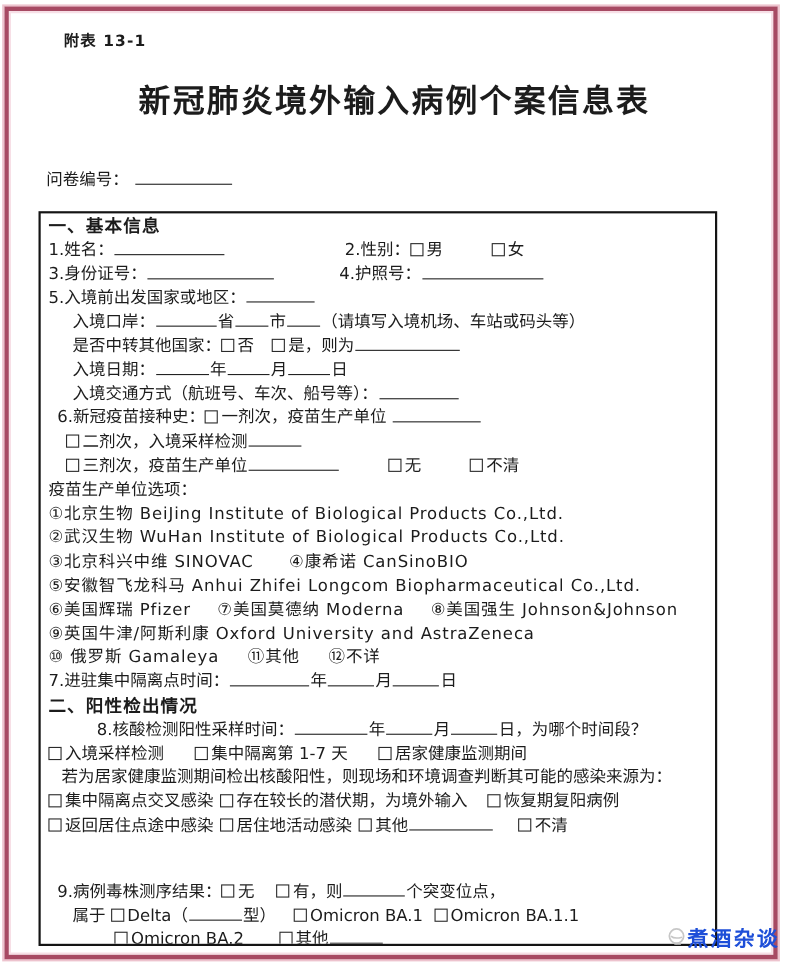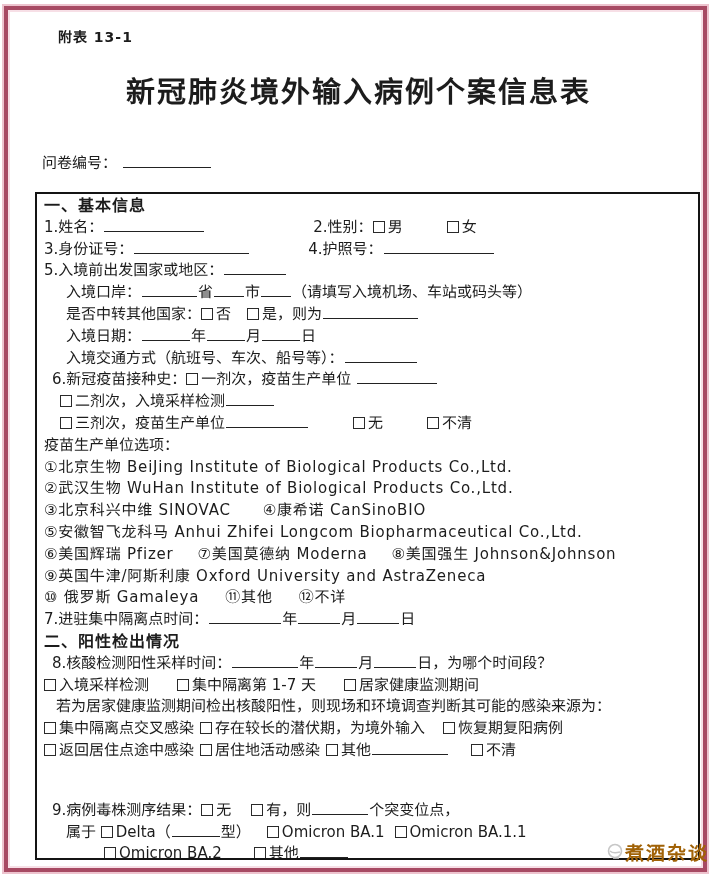--- a/index.html
+++ b/index.html
@@ -22,21 +22,21 @@
   }
   .title{
     position:absolute;left:0;top:68px;width:717px;
     text-align:center;font-size:29px;font-weight:bold;letter-spacing:2px;
   }
   .qrow{
     position:absolute;left:42px;top:151px;font-size:15px;
   }
   .qrow .blank{width:88px;}
   .formbox{
-    position:absolute;left:35px;top:192px;width:665px;height:668px;
+    position:absolute;left:35px;top:192px;width:617px;height:668px;
     border:2px solid #141414;box-sizing:border-box;
     padding:1px 0 0 7px;overflow:hidden;
   }
   .fline{
     height:21.8px;line-height:21.8px;font-size:15px;white-space:nowrap;
   }
   .fline.heading{font-size:16px;font-weight:bold;letter-spacing:1px;}
   .fline.spacer{height:38px;}
   .fline.wide{letter-spacing:0.8px;}
   .txt{vertical-align:baseline;}
@@ -46,21 +46,21 @@
   }
   .cb{
     display:inline-block;width:12px;height:12px;box-sizing:border-box;
     border:1.4px solid #2a2a2a;background:#fff;
     margin-right:3px;vertical-align:-1px;
   }
   .hgap{display:inline-block;height:1px;}
   .watermark{
     position:absolute;right:8px;top:838px;
     display:flex;align-items:center;gap:0;
-    color:#a16207;font-size:19px;font-weight:bold;letter-spacing:2px;
+    color:#1d4ed8;font-size:19px;font-weight:bold;letter-spacing:2px;
   }
   .watermark svg{display:block;}
 </style>
 </head>
 <body>
 
 <div class="frame"></div>
 
 <div class="appendix">附表 13-1</div>
 
@@ -86,21 +86,21 @@
     <div class="fline"><span class="txt">疫苗生产单位选项：</span></div>
     <div class="fline wide"><span class="txt">①北京生物 BeiJing Institute of Biological Products Co.,Ltd.</span></div>
     <div class="fline wide"><span class="txt">②武汉生物 WuHan Institute of Biological Products Co.,Ltd.</span></div>
     <div class="fline wide"><span class="txt">③北京科兴中维 SINOVAC</span><span class="hgap" style="width: 32px;"></span><span class="txt">④康希诺 CanSinoBIO</span></div>
     <div class="fline wide"><span class="txt">⑤安徽智飞龙科马 Anhui Zhifei Longcom Biopharmaceutical Co.,Ltd.</span></div>
     <div class="fline wide"><span class="txt">⑥美国辉瑞 Pfizer</span><span class="hgap" style="width: 24px;"></span><span class="txt">⑦美国莫德纳 Moderna</span><span class="hgap" style="width: 24px;"></span><span class="txt">⑧美国强生 Johnson&amp;Johnson</span></div>
     <div class="fline wide"><span class="txt">⑨英国牛津/阿斯利康 Oxford University and AstraZeneca</span></div>
     <div class="fline wide"><span class="txt">⑩ 俄罗斯 Gamaleya</span><span class="hgap" style="width: 26px;"></span><span class="txt">⑪其他</span><span class="hgap" style="width: 26px;"></span><span class="txt">⑫不详</span></div>
     <div class="fline"><span class="txt">7.进驻集中隔离点时间：</span><span class="blank" style="width: 72px;"></span><span class="txt">年</span><span class="blank" style="width: 42px;"></span><span class="txt">月</span><span class="blank" style="width: 42px;"></span><span class="txt">日</span></div>
     <div class="fline heading"><span class="txt">二、阳性检出情况</span></div>
-    <div class="fline" style="padding-left: 8px;"><span class="txt">8.核酸检测阳性采样时间：</span><span class="blank" style="width: 66px;"></span><span class="txt">年</span><span class="blank" style="width: 42px;"></span><span class="txt">月</span><span class="blank" style="width: 42px;"></span><span class="txt">日，为哪个时间段？</span></div>
+    <div class="fline" style="padding-left: 8px; margin-left: 36px;"><span class="txt">8.核酸检测阳性采样时间：</span><span class="blank" style="width: 66px;"></span><span class="txt">年</span><span class="blank" style="width: 42px;"></span><span class="txt">月</span><span class="blank" style="width: 42px;"></span><span class="txt">日，为哪个时间段？</span></div>
     <div class="fline"><span class="cb"></span><span class="txt">入境采样检测</span><span class="hgap" style="width: 28px;"></span><span class="cb"></span><span class="txt">集中隔离第 1-7 天</span><span class="hgap" style="width: 28px;"></span><span class="cb"></span><span class="txt">居家健康监测期间</span></div>
     <div class="fline" style="padding-left: 12px;"><span class="txt">若为居家健康监测期间检出核酸阳性，则现场和环境调查判断其可能的感染来源为：</span></div>
     <div class="fline"><span class="cb"></span><span class="txt">集中隔离点交叉感染</span><span class="hgap" style="width: 6px;"></span><span class="cb"></span><span class="txt">存在较长的潜伏期，为境外输入</span><span class="hgap" style="width: 18px;"></span><span class="cb"></span><span class="txt">恢复期复阳病例</span></div>
     <div class="fline"><span class="cb"></span><span class="txt">返回居住点途中感染</span><span class="hgap" style="width: 6px;"></span><span class="cb"></span><span class="txt">居住地活动感染</span><span class="hgap" style="width: 6px;"></span><span class="cb"></span><span class="txt">其他</span><span class="blank" style="width: 76px;"></span><span class="hgap" style="width: 22px;"></span><span class="cb"></span><span class="txt">不清</span></div>
     <div class="fline spacer"></div>
     <div class="fline" style="padding-left: 8px;"><span class="txt">9.病例毒株测序结果：</span><span class="cb"></span><span class="txt">无</span><span class="hgap" style="width: 20px;"></span><span class="cb"></span><span class="txt">有，则</span><span class="blank" style="width: 56px;"></span><span class="txt">个突变位点，</span></div>
     <div class="fline" style="padding-left: 22px;"><span class="txt">属于 </span><span class="cb"></span><span class="txt">Delta（</span><span class="blank" style="width: 48px;"></span><span class="txt">型）</span><span class="hgap" style="width: 16px;"></span><span class="cb"></span><span class="txt">Omicron BA.1</span><span class="hgap" style="width: 10px;"></span><span class="cb"></span><span class="txt">Omicron BA.1.1</span></div>
     <div class="fline" style="padding-left: 60px;"><span class="cb"></span><span class="txt">Omicron BA.2</span><span class="hgap" style="width: 32px;"></span><span class="cb"></span><span class="txt">其他</span><span class="blank" style="width: 48px;"></span></div>
   </div>
 

